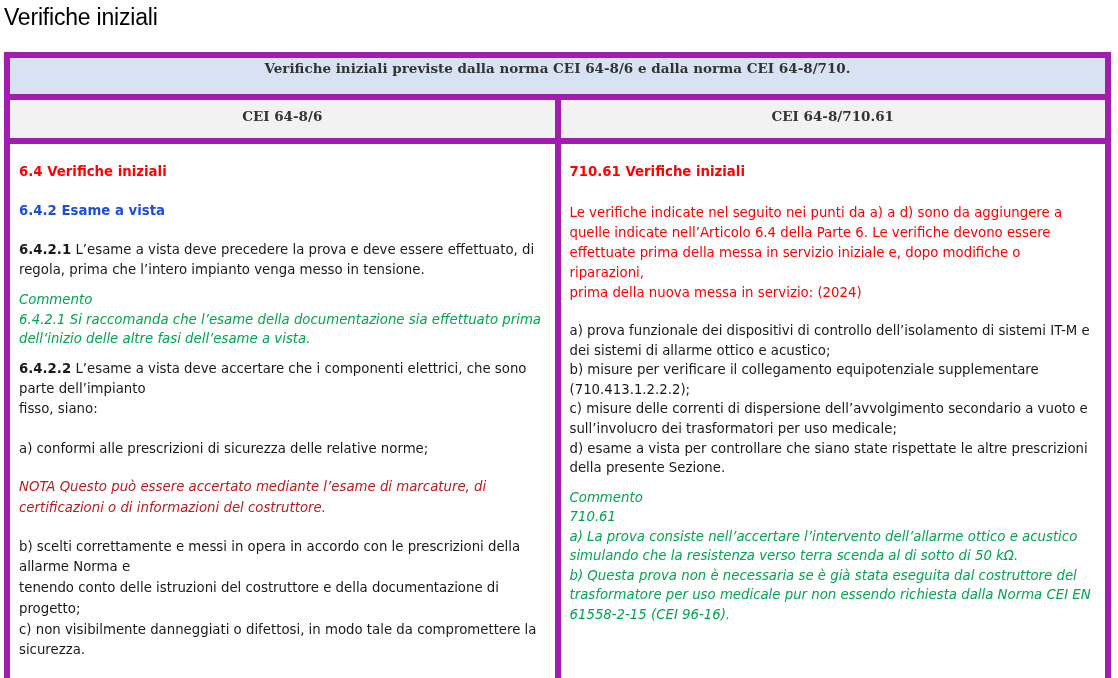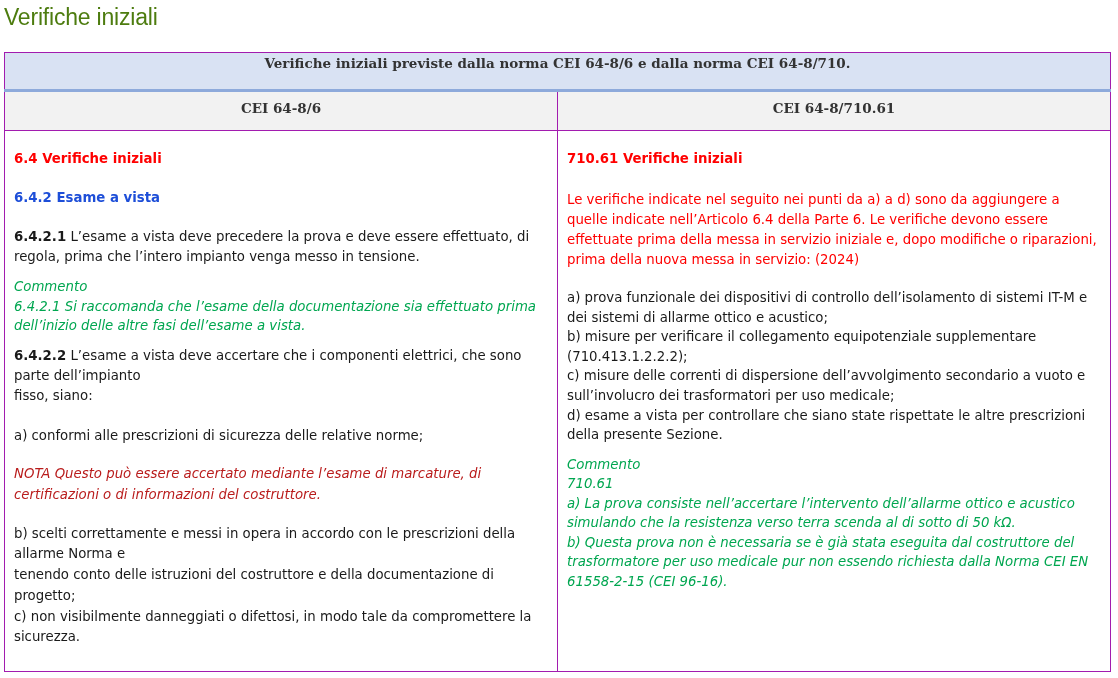--- a/index.html
+++ b/index.html
@@ -1,19 +1,19 @@
 <!DOCTYPE html>
 <html><head>
 <meta charset="utf-8">
 <style>
   html, body { margin: 0; padding: 0; background: #ffffff; }
   body { width: 1118px; height: 678px; position: relative; overflow: hidden; font-family: "DejaVu Sans", "Liberation Sans", sans-serif; }
-  .page-title { position: absolute; left: 4px; top: 4px; font-size: 23px; color: #4d7c0f; font-family: "Liberation Sans", sans-serif; letter-spacing: -0.2px; }
+  .page-title { position: absolute; left: 4px; top: 4px; font-size: 23px; color: #000000; font-family: "Liberation Sans", sans-serif; letter-spacing: -0.2px; }
   table.main { position: absolute; left: 4px; top: 52px; width: 1107px; border-collapse: collapse; table-layout: fixed; }
-  table.main td, table.main th { border: 1px solid #a21caf; padding: 0; vertical-align: top; }
+  table.main td, table.main th { border: 6px solid #a21caf; padding: 0; vertical-align: top; }
   .hdr { background: #d9e2f3; height: 36px; border-bottom: 3px solid #8eaadb !important; text-align: center; font-weight: bold; font-size: 13.5px; color: #333; font-family: "DejaVu Serif", serif; }
   .hdr span { display: block; padding-top: 2px; }
   .colhdr { background: #f2f2f2; height: 38px; text-align: center; font-weight: bold; font-size: 13.5px; color: #333; font-family: "DejaVu Serif", serif; }
   .colhdr span { display: block; padding-top: 8px; }
   .cell { height: 540px; padding: 0 9px !important; font-size: 13.3px; line-height: 20px; color: #1a1a1a; font-family: "DejaVu Sans", sans-serif; }
   .p { margin: 0; }
   .red { color: #ff0000; }
   .redbold { color: #ff0000; font-weight: bold; }
   .darkbold { color: #1d4ed8; font-weight: bold; }
   .green { color: #00a650; font-style: italic; }

